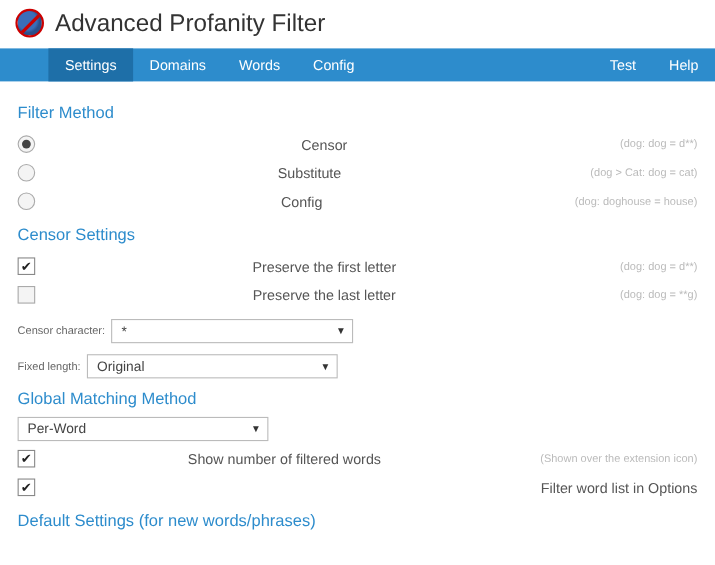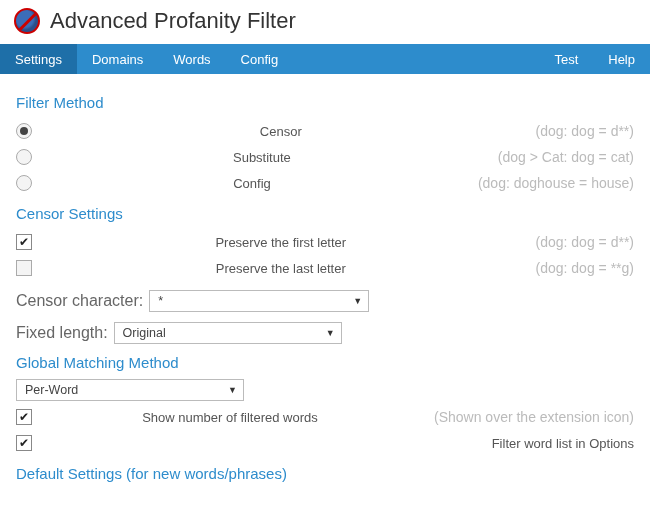--- a/index.html
+++ b/index.html
@@ -39,20 +39,21 @@
     color: #333;
     font-weight: 400;
   }
   .tabbar {
     background: #2d8ccc;
     display: flex;
     align-items: stretch;
     height: 30px;
     color: #fff;
     font-size: 13px;
+    padding-left: 44px;
   }
   .tabbar .tab {
     padding: 0 15px;
     display: flex;
     align-items: center;
     cursor: pointer;
   }
   .tabbar .tab.active {
     background: #1e6fa8;
   }
@@ -99,30 +100,30 @@
     content: "✔";
     font-size: 12px;
     color: #222;
     line-height: 1;
   }
   .opt-label {
     color: #555;
   }
   .hint {
     color: #bbb;
-    font-size: 14px;
+    font-size: 10px;
     margin-left: 6px;
   }
   .field-row {
     display: flex;
     align-items: center;
     margin: 10px 0 4px 0;
     gap: 6px;
   }
-  .field-label { color: #666; font-size: 16px; }
+  .field-label { color: #666; font-size: 10px; }
   .select {
     border: 1px solid #bbb;
     background: #fff;
     height: 22px;
     display: flex;
     align-items: center;
     justify-content: space-between;
     padding: 0 6px 0 8px;
     font-size: 12.5px;
     color: #444;

